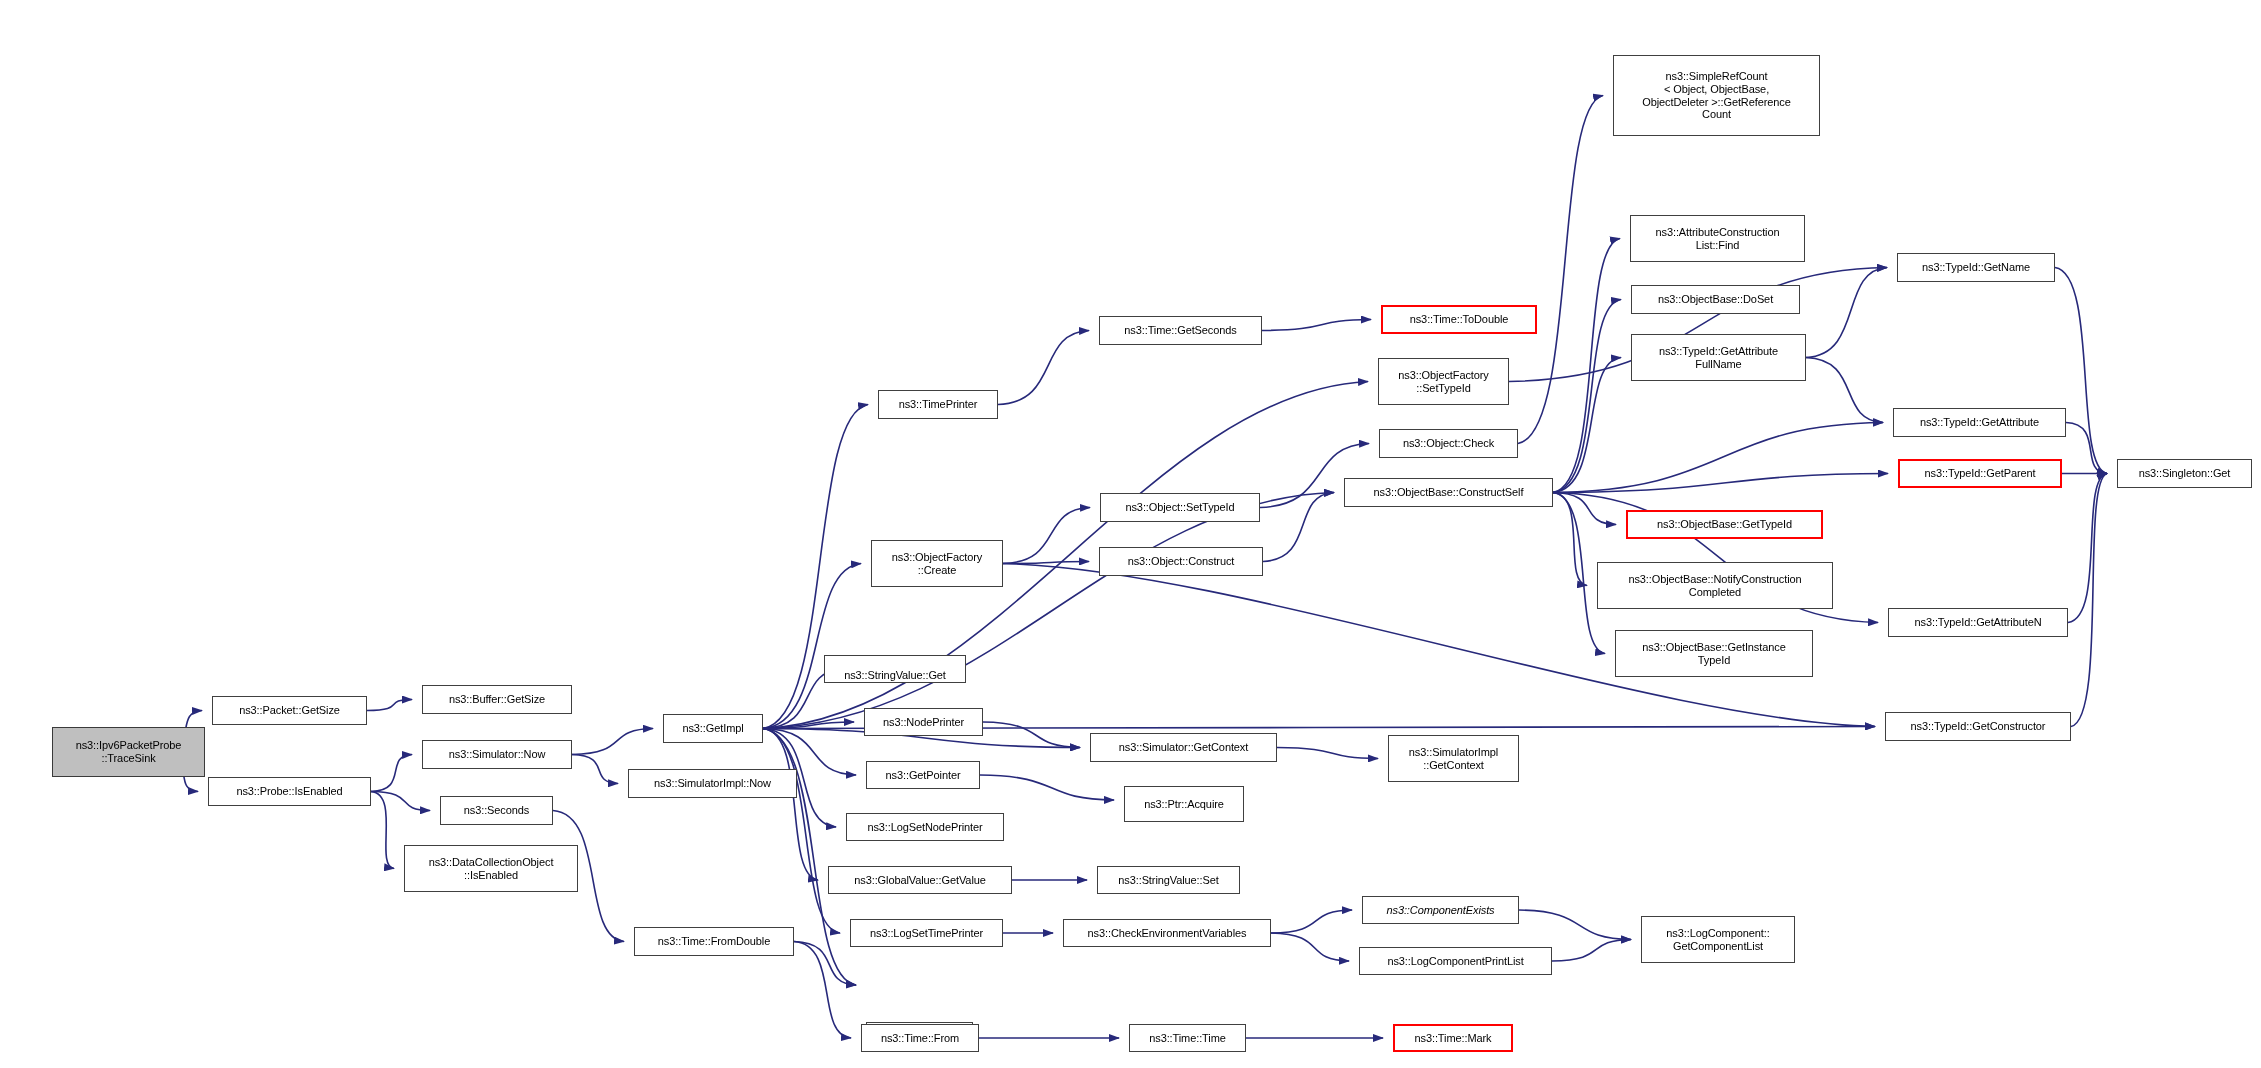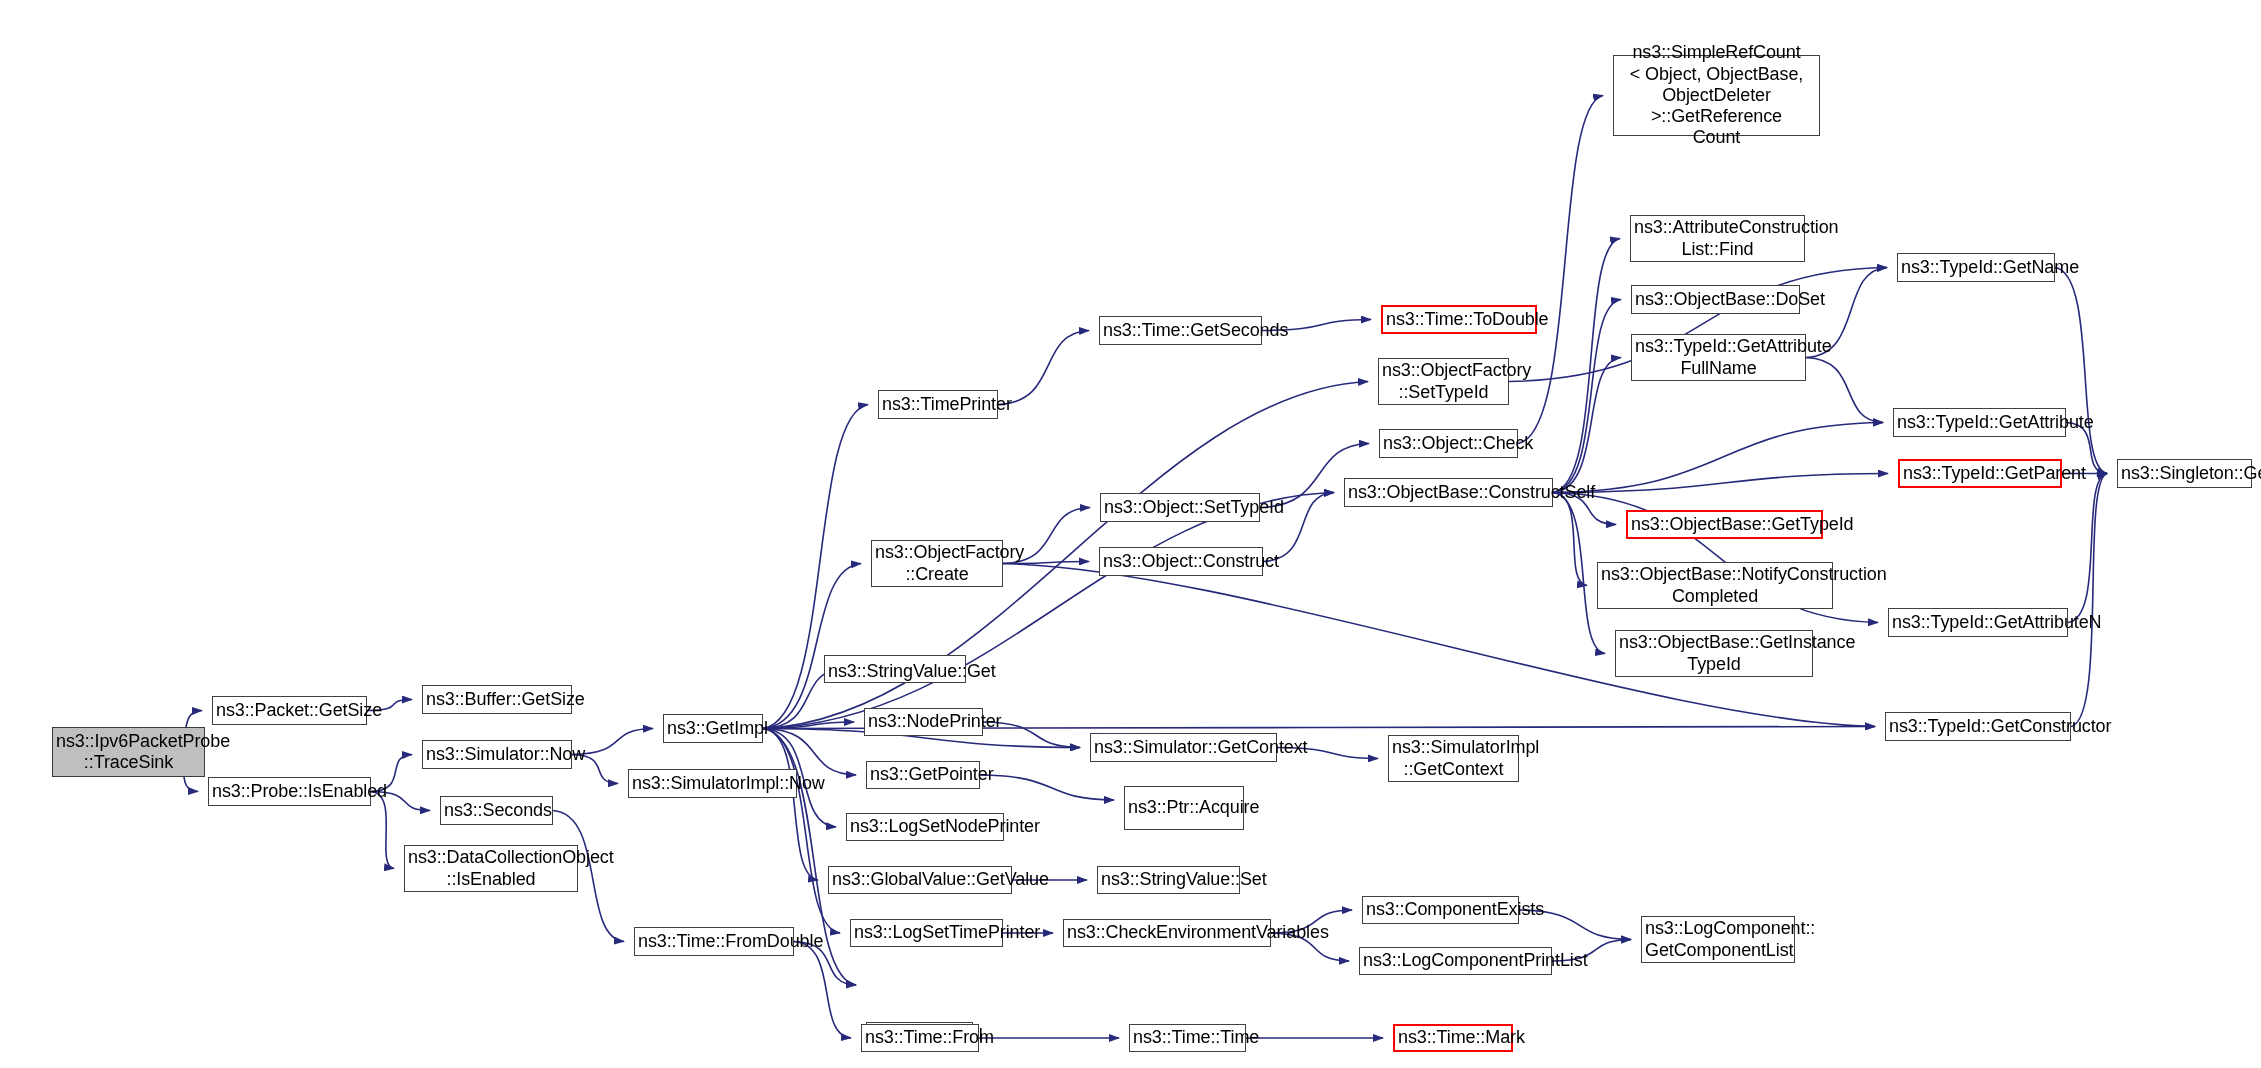--- a/index.html
+++ b/index.html
@@ -26,21 +26,21 @@
   .node {
     position: absolute;
     box-sizing: border-box;
     display: flex;
     align-items: center;
     justify-content: center;
     text-align: center;
     background: #ffffff;
     border: 1px solid #404040;
     color: #000000;
-    font-size: 18px;
+    font-size: 11px;
     line-height: 1.18;
     letter-spacing: -0.1px;
     white-space: pre-line;
     padding: 0 3px;
     z-index: 5;
   }
   .node.root {
     background: #bfbfbf;
     border: 1px solid #3a3a3a;
     margin-left: 44px;
@@ -147,32 +147,32 @@
     <div class="node" style="left: 850px; top: 919px; width: 153px; height: 28px;"><span class="label">ns3::LogSetTimePrinter</span></div>
     <div class="node" style="left: 866px; top: 1022px; width: 107px; height: 28px;"><span class="label">ns3::PeekImpl</span></div>
     <div class="node" style="left: 861px; top: 1024px; width: 118px; height: 28px;"><span class="label">ns3::Time::From</span></div>
     <div class="node" style="left: 878px; top: 390px; width: 120px; height: 29px;"><span class="label">ns3::TimePrinter</span></div>
     <div class="node" style="left: 871px; top: 540px; width: 132px; height: 47px;"><span class="label">ns3::ObjectFactory
 ::Create</span></div>
     <div class="node" style="left: 1099px; top: 316px; width: 163px; height: 29px;"><span class="label">ns3::Time::GetSeconds</span></div>
     <div class="node" style="left: 1100px; top: 493px; width: 160px; height: 29px;"><span class="label">ns3::Object::SetTypeId</span></div>
     <div class="node" style="left: 1099px; top: 547px; width: 164px; height: 29px;"><span class="label">ns3::Object::Construct</span></div>
     <div class="node" style="left: 1090px; top: 733px; width: 187px; height: 29px;"><span class="label">ns3::Simulator::GetContext</span></div>
-    <div class="node" style="left: 1124px; top: 786px; width: 120px; height: 44px;"><span class="label">ns3::Ptr::Acquire</span></div>
+    <div class="node" style="left: 1124px; top: 786px; width: 120px; height: 36px;"><span class="label">ns3::Ptr::Acquire</span></div>
     <div class="node" style="left: 1097px; top: 866px; width: 143px; height: 28px;"><span class="label">ns3::StringValue::Set</span></div>
     <div class="node" style="left: 1063px; top: 919px; width: 208px; height: 28px;"><span class="label">ns3::CheckEnvironmentVariables</span></div>
     <div class="node" style="left: 1129px; top: 1024px; width: 117px; height: 28px;"><span class="label">ns3::Time::Time</span></div>
     <div class="node red" style="left: 1381px; top: 305px; width: 156px; height: 29px;"><span class="label">ns3::Time::ToDouble</span></div>
     <div class="node" style="left: 1378px; top: 358px; width: 131px; height: 47px;"><span class="label">ns3::ObjectFactory
 ::SetTypeId</span></div>
     <div class="node" style="left: 1379px; top: 429px; width: 139px; height: 29px;"><span class="label">ns3::Object::Check</span></div>
     <div class="node" style="left: 1344px; top: 478px; width: 209px; height: 29px;"><span class="label">ns3::ObjectBase::ConstructSelf</span></div>
     <div class="node" style="left: 1388px; top: 735px; width: 131px; height: 47px;"><span class="label">ns3::SimulatorImpl
 ::GetContext</span></div>
-    <div class="node" style="left: 1362px; top: 896px; width: 157px; height: 28px;"><span class="label">ns3::ComponentExists</span></div>
+    <div class="node" style="left: 1362px; top: 896px; width: 157px; height: 28px; font-style: italic;"><span class="label">ns3::ComponentExists</span></div>
     <div class="node" style="left: 1359px; top: 947px; width: 193px; height: 28px;"><span class="label">ns3::LogComponentPrintList</span></div>
     <div class="node red" style="left: 1393px; top: 1024px; width: 120px; height: 28px;"><span class="label">ns3::Time::Mark</span></div>
     <div class="node" style="left: 1613px; top: 55px; width: 207px; height: 81px;"><span class="label">ns3::SimpleRefCount
 &lt; Object, ObjectBase,
  ObjectDeleter &gt;::GetReference
 Count</span></div>
     <div class="node" style="left: 1630px; top: 215px; width: 175px; height: 47px;"><span class="label">ns3::AttributeConstruction
 List::Find</span></div>
     <div class="node" style="left: 1631px; top: 285px; width: 169px; height: 29px;"><span class="label">ns3::ObjectBase::DoSet</span></div>
     <div class="node" style="left: 1631px; top: 334px; width: 175px; height: 47px;"><span class="label">ns3::TypeId::GetAttribute

